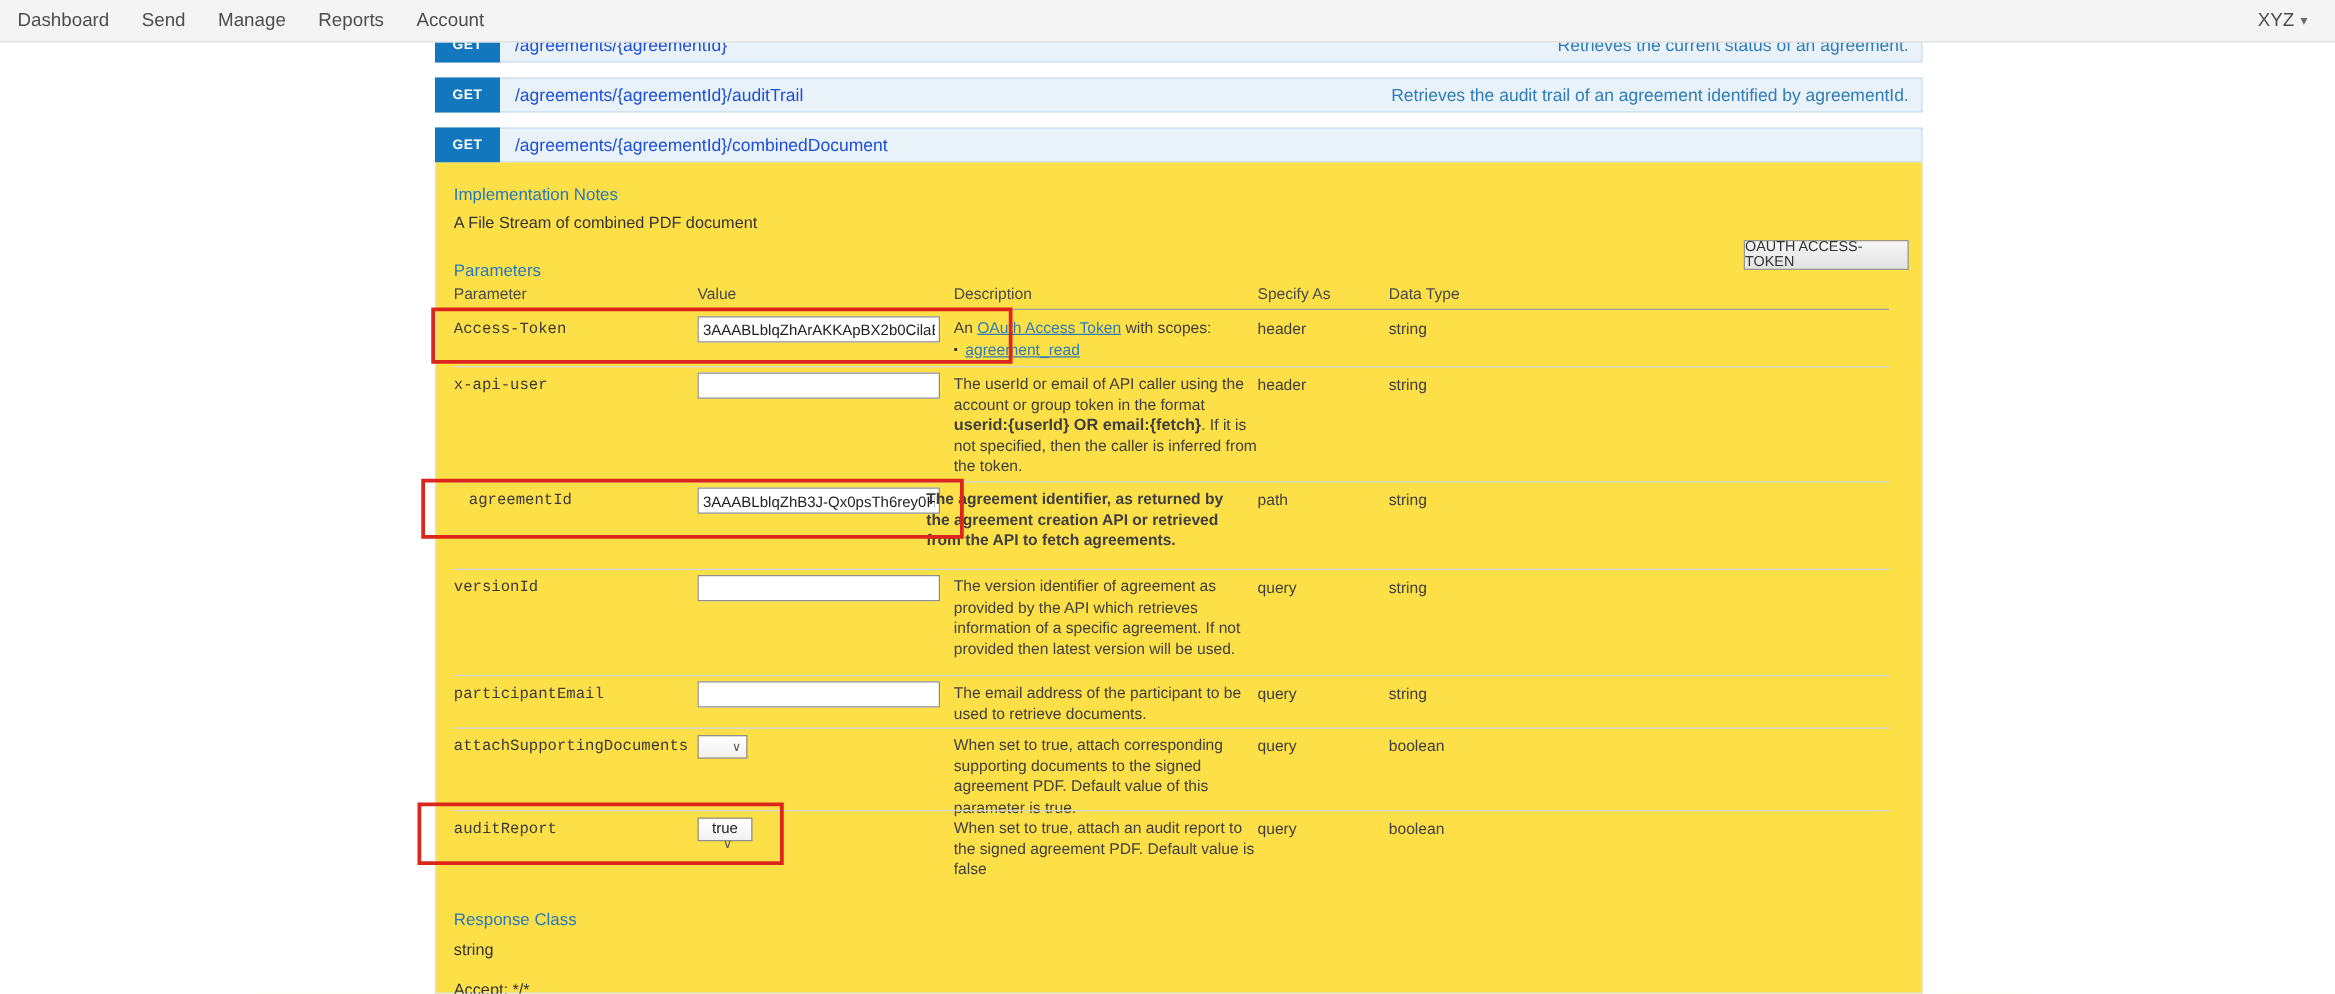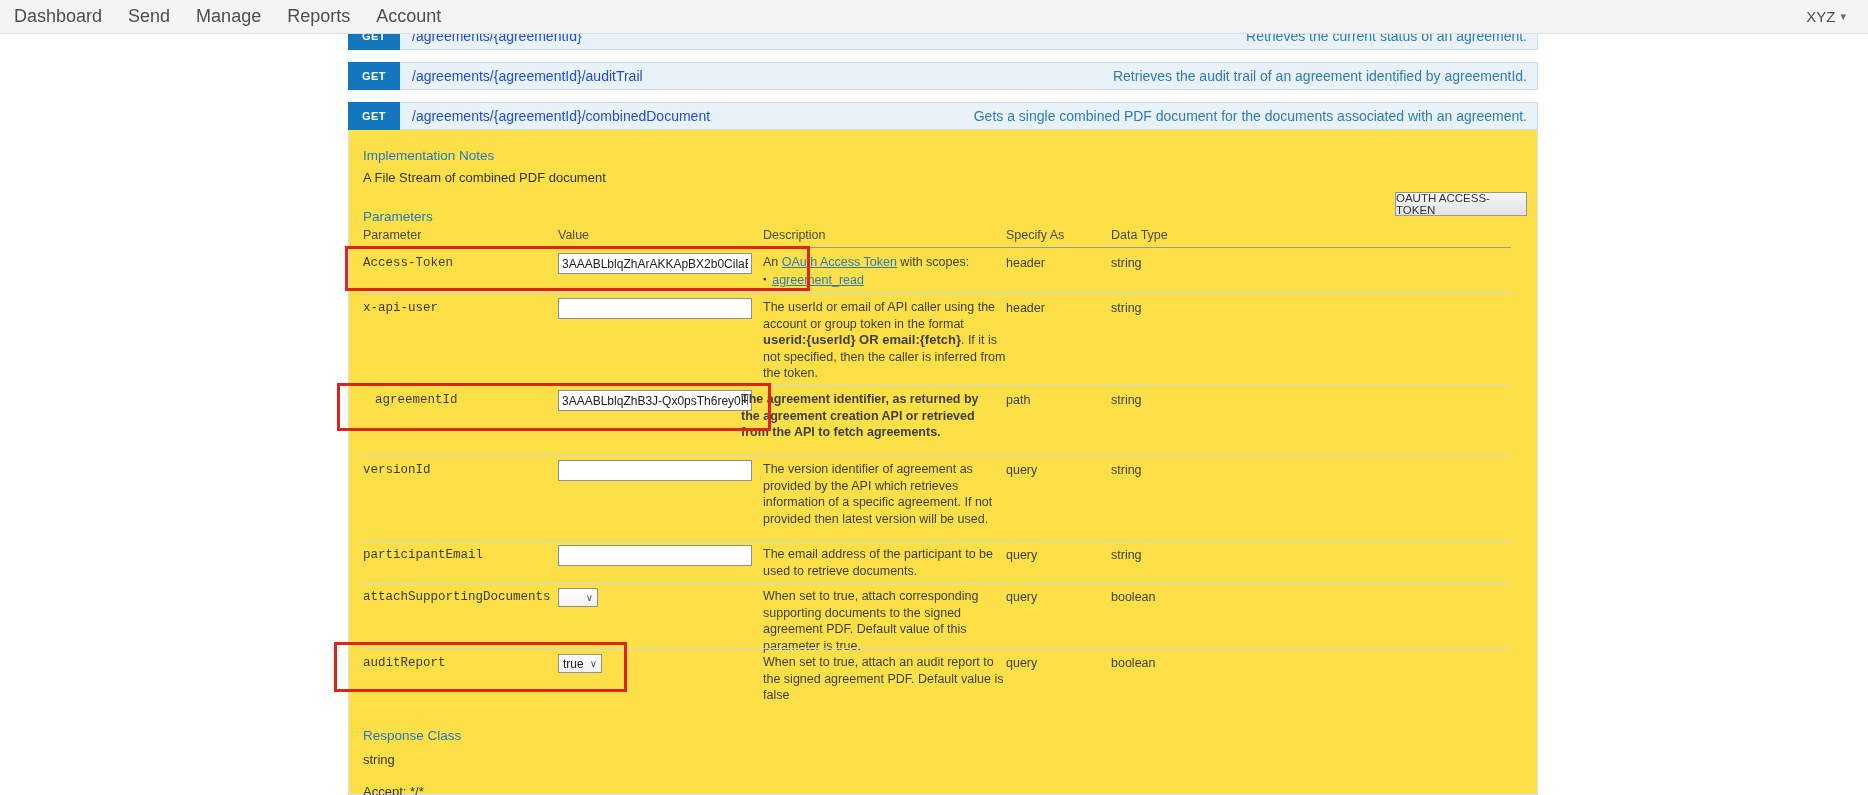--- a/index.html
+++ b/index.html
@@ -3,21 +3,21 @@
 <meta charset="utf-8">
 <style>
   html,body{margin:0;padding:0;background:#fff;}
   #screen{position:relative;width:1868px;height:795px;overflow:hidden;background:#ffffff;
           font-family:"Liberation Sans",sans-serif;-webkit-font-smoothing:antialiased;}
   .abs{position:absolute;}
 
   
   #navbar{left:0;top:0;width:1868px;height:34px;background:#f4f4f4;border-bottom:1px solid #dddddd;
           z-index:20;display:flex;align-items:center;box-sizing:border-box;}
-  .nav-item{font-size:18px;color:#4d4d4d;margin-left:26px;cursor:pointer;white-space:nowrap;}
+  .nav-item{font-size:15px;color:#4d4d4d;margin-left:26px;cursor:pointer;white-space:nowrap;}
   .nav-item:first-child{margin-left:14px;}
   #nav-right{margin-left:auto;margin-right:22px;font-size:15px;color:#4d4d4d;display:flex;align-items:center;gap:5px;cursor:pointer;}
   #nav-right .caret{font-size:11px;color:#6a6a6a;}
 
   
   .ep-row{left:348px;width:1190px;height:28px;background:#e9f1f9;border:1px solid #c9dcee;
           box-sizing:border-box;display:flex;align-items:center;z-index:1;}
   .ep-badge{width:52px;height:28px;margin:-1px 0 0 -1px;background:#1277bd;color:#ffffff;
             font-size:11px;font-weight:bold;letter-spacing:.5px;display:flex;align-items:center;justify-content:center;flex:0 0 52px;}
   .ep-path{margin-left:12px;font-size:14px;color:#1d4ed8;white-space:nowrap;}
@@ -78,21 +78,20 @@
 
   <div class="ep-row abs" style="top:62px;">
     <span class="ep-badge">GET</span>
     <span class="ep-path">/agreements/{agreementId}/auditTrail</span>
     <span class="ep-summary">Retrieves the audit trail of an agreement identified by agreementId.</span>
   </div>
 
   <div class="ep-row abs" style="top:102px;">
     <span class="ep-badge">GET</span>
     <span class="ep-path">/agreements/{agreementId}/combinedDocument</span>
-    <span class="ep-summary">Gets a single combined PDF document for the documents associated with an agreement.</span>
   </div>
 
   <div id="panel" class="abs">
 
     <div class="abs blue-heading" style="left:14px;top:18px;">Implementation Notes</div>
     <div class="abs body-text" style="left:14px;top:40px;">A File Stream of combined PDF document</div>
 
     <div id="oauth-btn" class="abs">OAUTH ACCESS-TOKEN</div>
 
     <div class="abs blue-heading" style="left:14px;top:79px;">Parameters</div>
@@ -161,21 +160,21 @@
         <span class="sel-caret">∨</span>
       </div>
       <div class="abs p-desc" style="left:414px;top:458px;">When set to true, attach corresponding supporting documents to the signed agreement PDF. Default value of this parameter is true.</div>
       <span class="abs p-meta" style="left:657px;top:460px;">query</span>
       <span class="abs p-meta" style="left:762px;top:460px;">boolean</span>
     </div>
     <div class="row-sep" style="top:518px;"></div>
 
     <div>
       <span class="abs p-name" style="left:14px;top:526px;">auditReport</span>
-      <div class="abs fake-select" style="left:209px;top:524px;width:44px;">
+      <div class="abs fake-select" style="left:209px;top:524px;width:44px;flex-direction:column;">
         <span>true</span>
         <span class="sel-caret">∨</span>
       </div>
       <div class="abs p-desc" style="left:414px;top:524px;">When set to true, attach an audit report to the signed agreement PDF. Default value is false</div>
       <span class="abs p-meta" style="left:657px;top:526px;">query</span>
       <span class="abs p-meta" style="left:762px;top:526px;">boolean</span>
     </div>
 
     <div class="abs blue-heading" style="left:14px;top:598px;">Response Class</div>
     <div class="abs body-text" style="left:14px;top:622px;">string</div>

